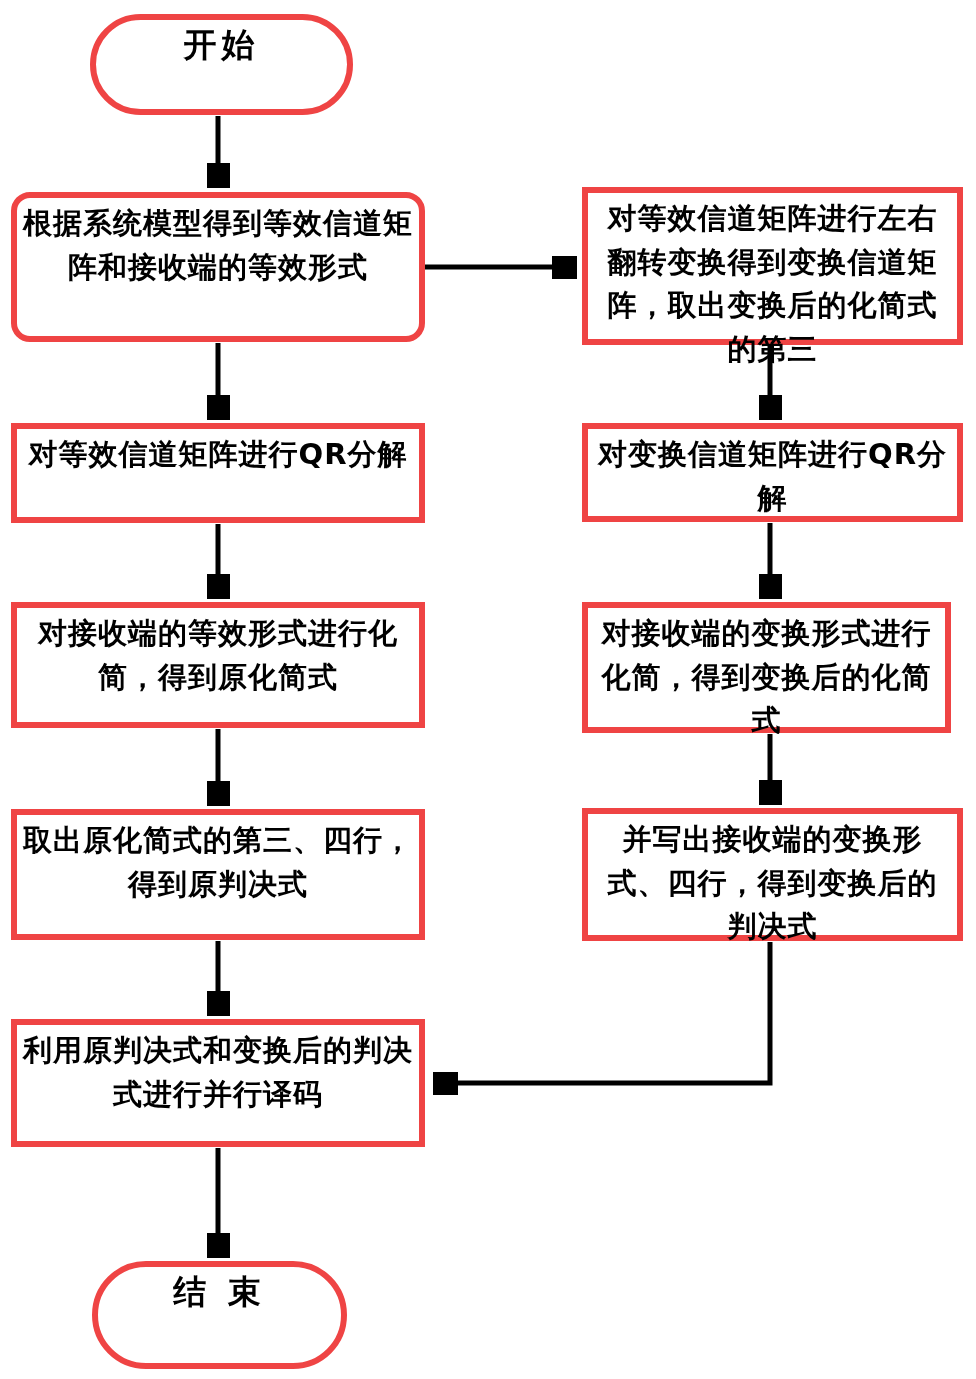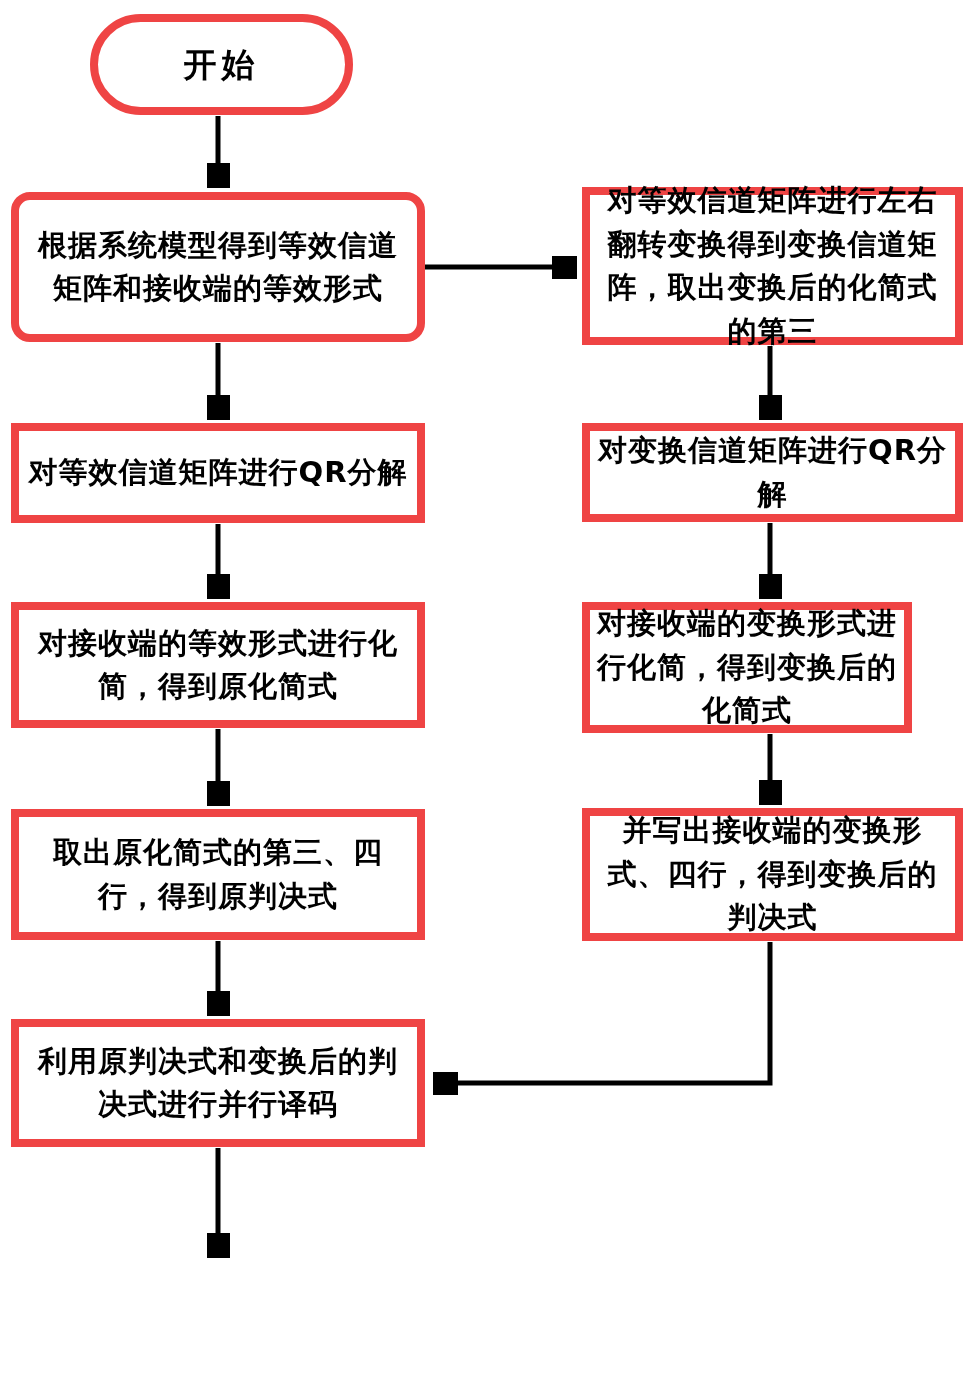--- a/index.html
+++ b/index.html
@@ -10,24 +10,24 @@
     position: relative;
     width: 976px;
     height: 1379px;
     background: #ffffff;
     overflow: hidden;
   }
 
   .node {
     position: absolute;
     display: flex;
-    align-items: center;
+    align-items: flex-start;
     justify-content: center;
     text-align: center;
-    border: 8px solid #ef4444;
+    border: 6px solid #ef4444;
     background: #ffffff;
     color: #000000;
     font-size: 29px;
     font-weight: 600;
     line-height: 1.5;
     letter-spacing: 1px;
     z-index: 2;
   }
 
   .terminal {
@@ -45,21 +45,21 @@
   
   .n-l1 { left: 11px; top: 192px;  width: 414px; height: 150px; border-radius: 19px; }
   .n-l2 { left: 11px; top: 423px;  width: 414px; height: 100px; }
   .n-l3 { left: 11px; top: 602px;  width: 414px; height: 126px; }
   .n-l4 { left: 11px; top: 809px;  width: 414px; height: 131px; }
   .n-l5 { left: 11px; top: 1019px; width: 414px; height: 128px; }
 
   
   .n-r1 { left: 582px; top: 187px; width: 381px; height: 158px; }
   .n-r2 { left: 582px; top: 423px; width: 381px; height: 99px;  }
-  .n-r3 { left: 582px; top: 602px; width: 330px; height: 131px; }
+  .n-r3 { left: 582px; top: 602px; width: 369px; height: 131px; }
   .n-r4 { left: 582px; top: 808px; width: 381px; height: 133px; }
 
   .arrow-layer {
     position: absolute;
     left: 0; top: 0;
     width: 976px;
     height: 1379px;
     z-index: 1;
   }
   .arrow-layer path, .arrow-layer line, .arrow-layer polyline {
@@ -136,14 +136,17 @@
   </div>
 
   <div class="node box n-r4">
     <span>并写出接收端的变换形式、四行，得到变换后的判决式</span>
   </div>
 
   <div class="node box n-l5">
     <span>利用原判决式和变换后的判决式进行并行译码</span>
   </div>
 
+  <div class="node terminal n-end">
+    <span>结 束</span>
+  </div>
 
 </div>
 
 </body></html>

